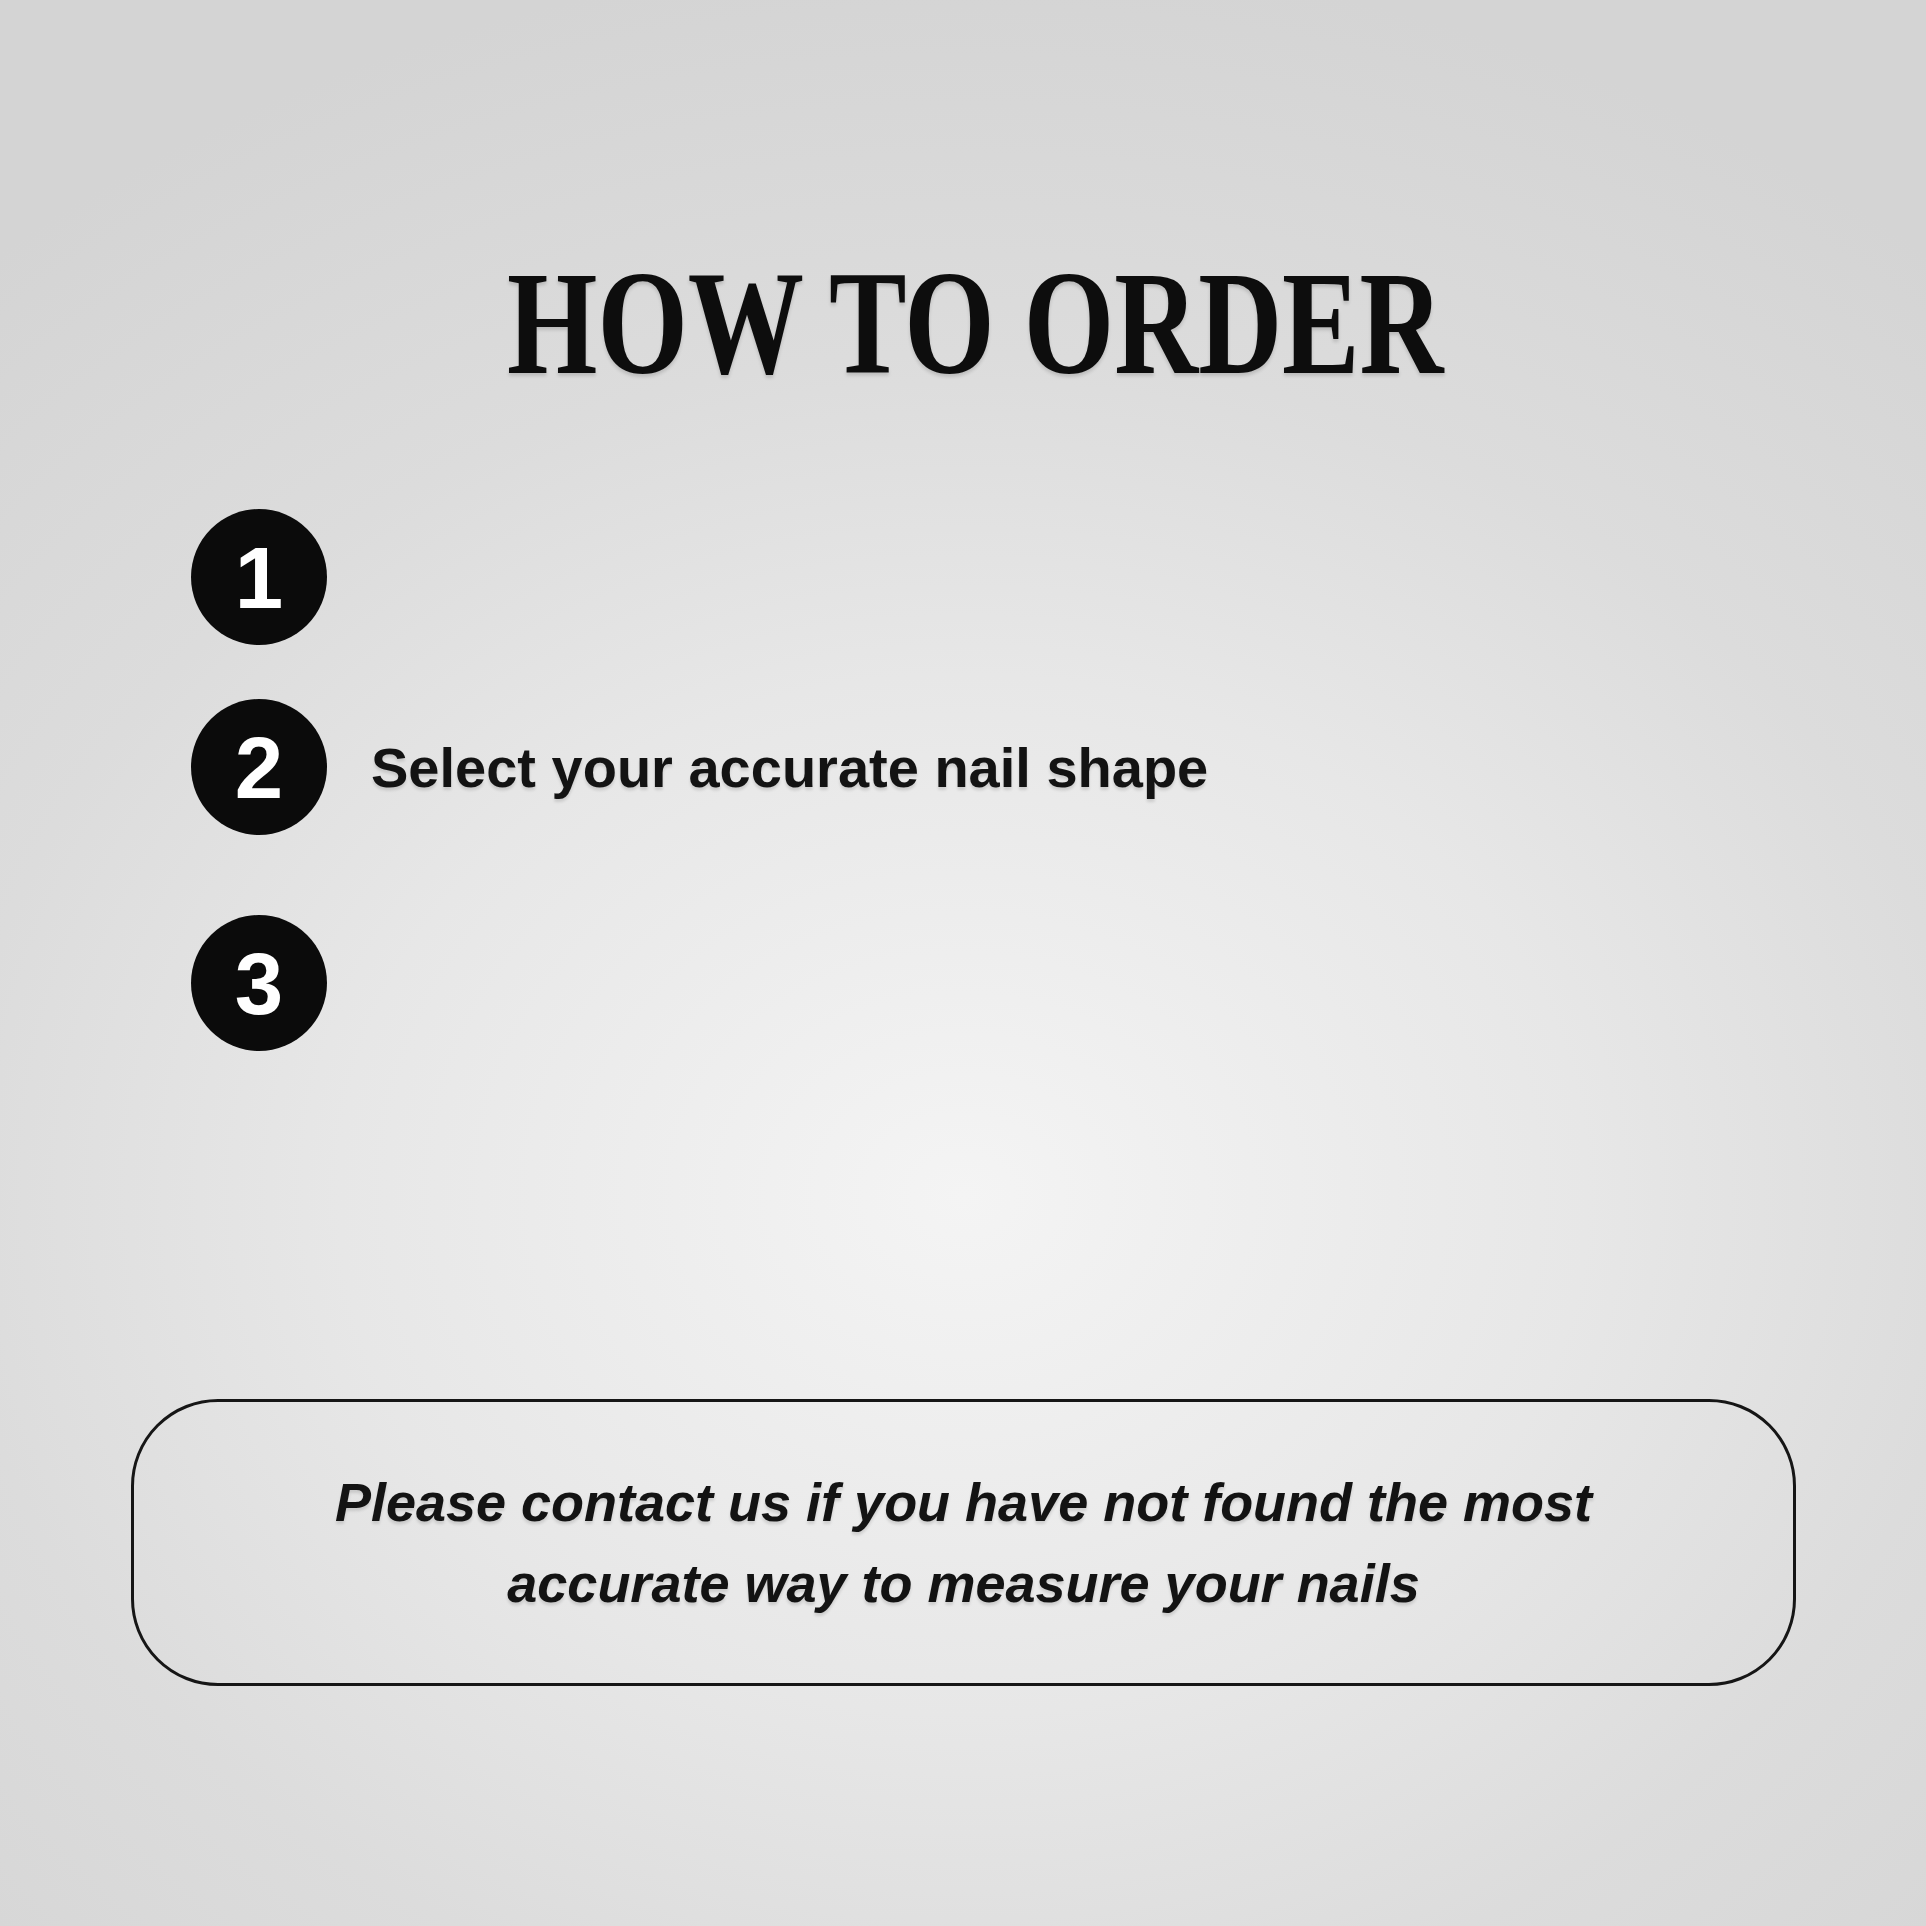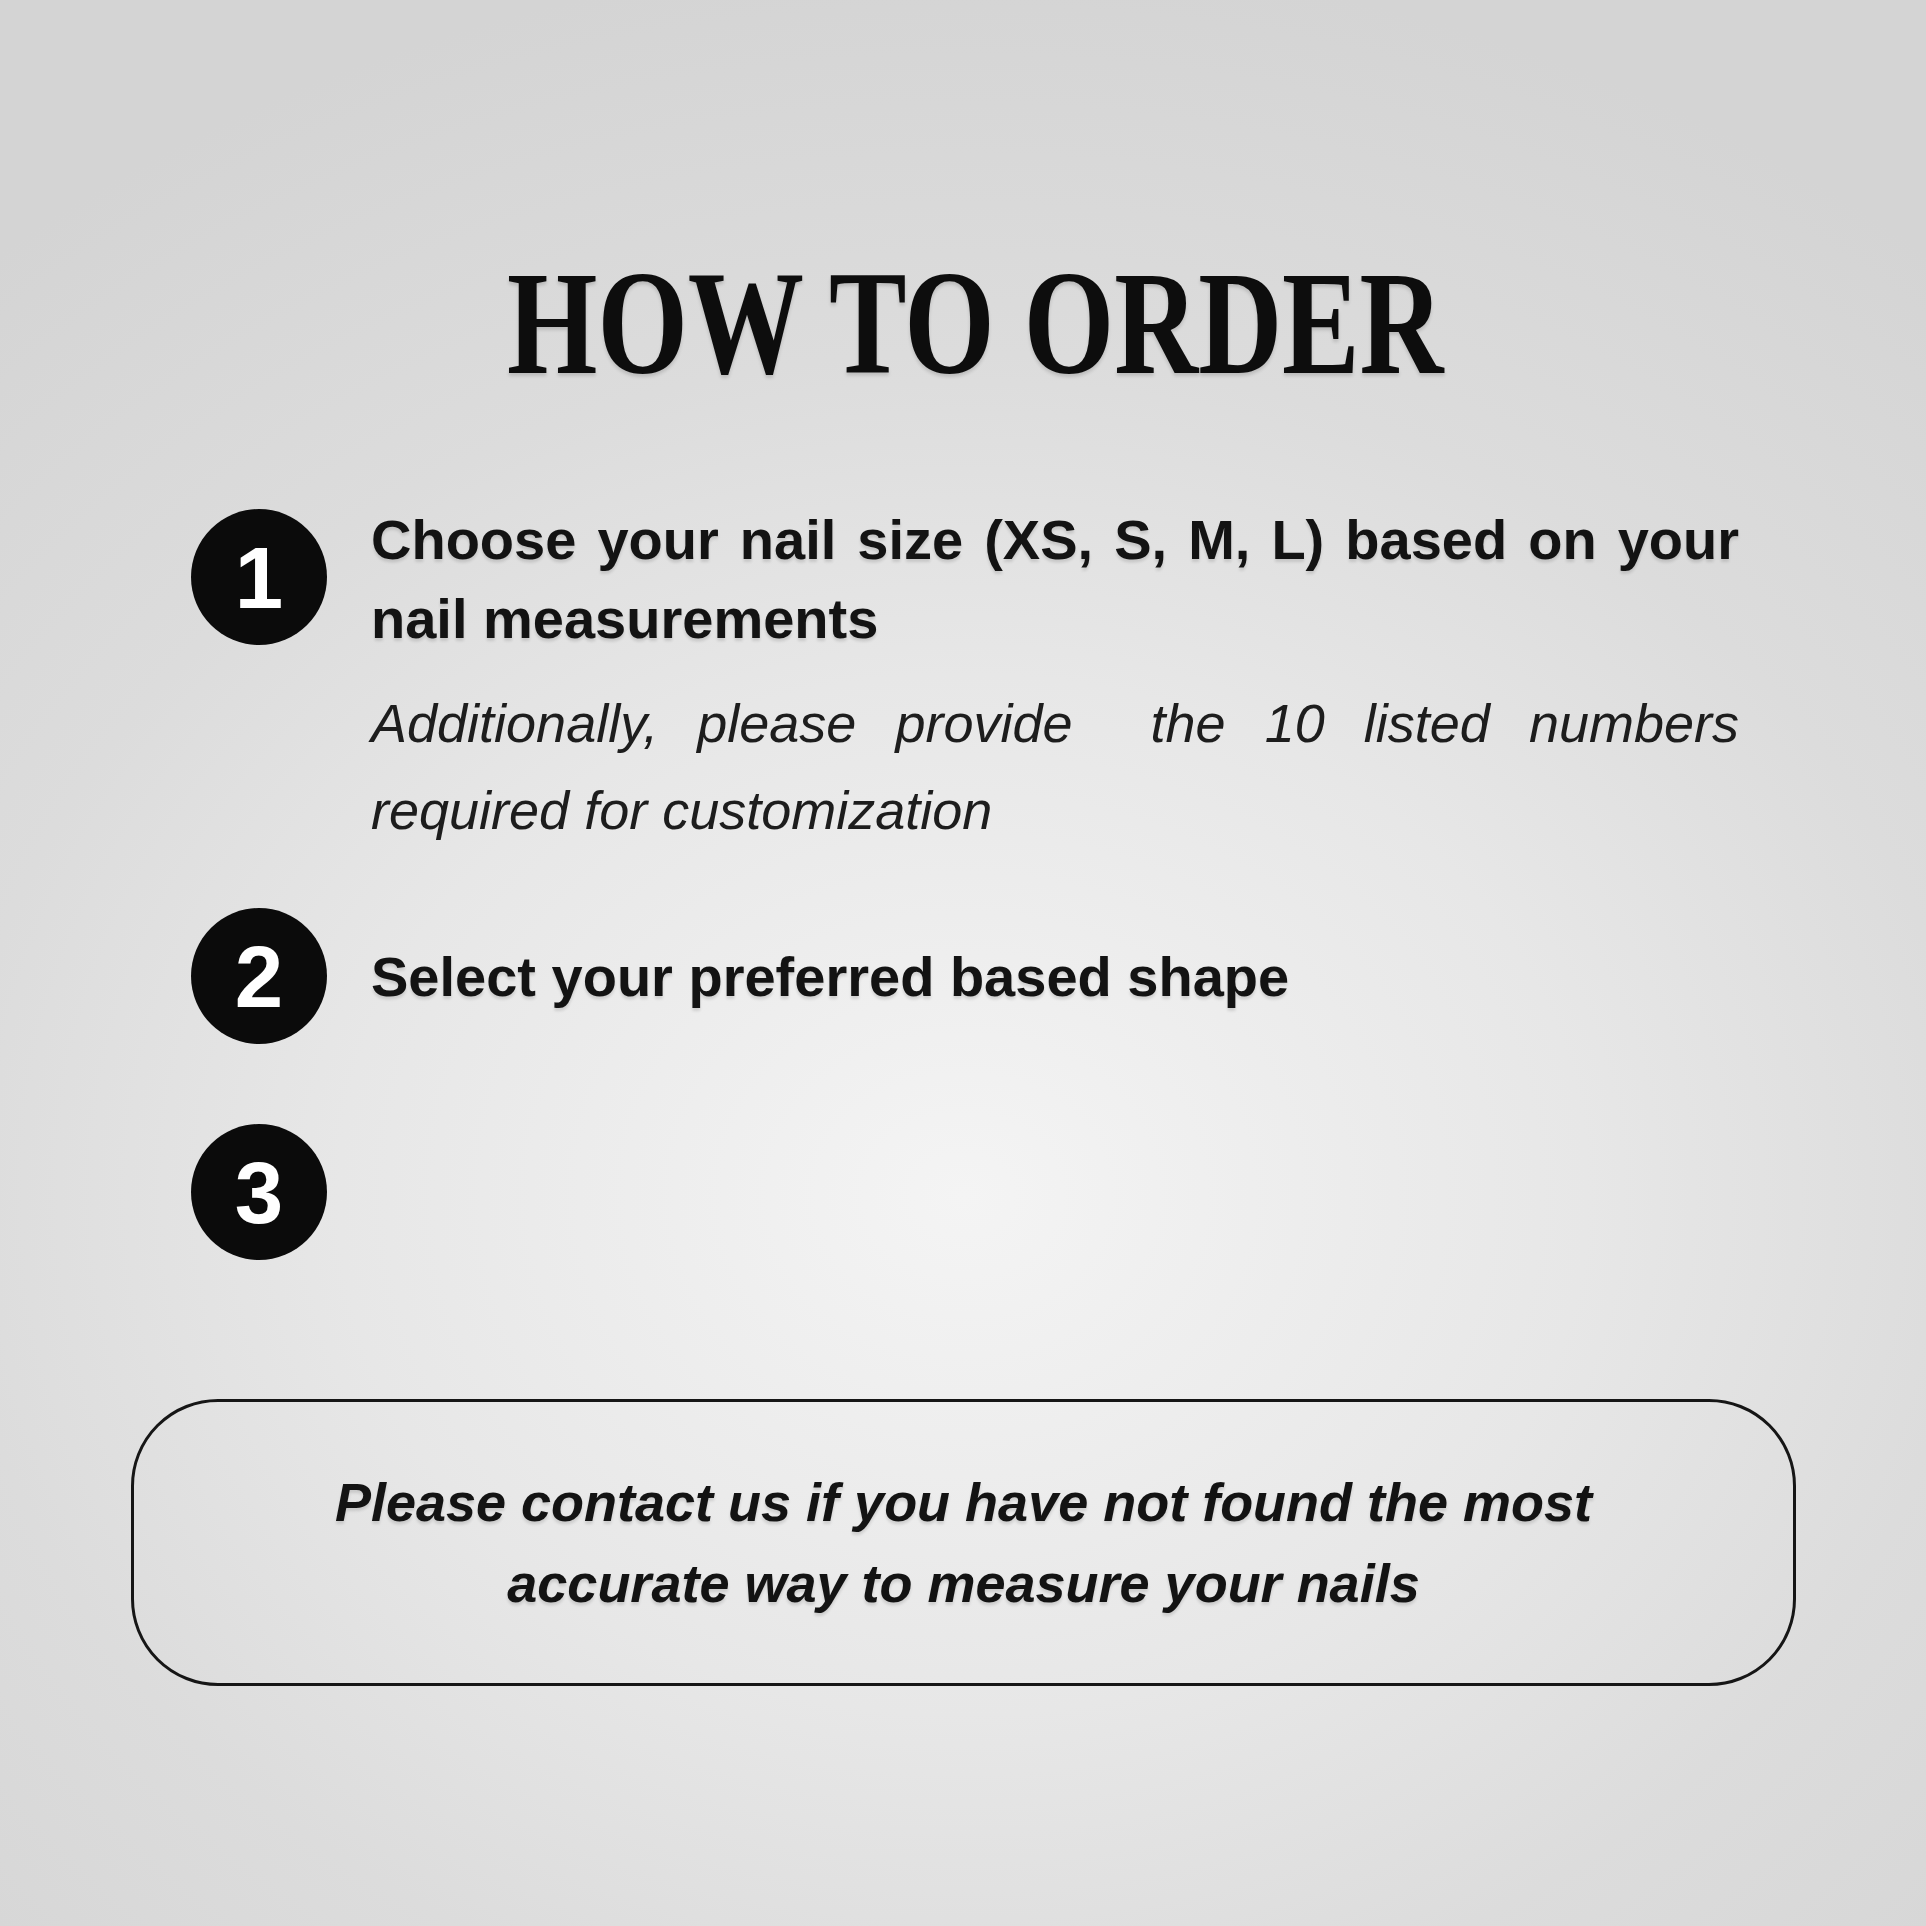--- a/index.html
+++ b/index.html
@@ -125,32 +125,28 @@
 <div class="canvas">
 
   <h1 class="page-title"><span class="title-inner">HOW TO ORDER</span></h1>
 
   <div class="steps">
 
     <div class="step step-1">
       <div class="badge">
         <span class="badge-num">1</span>
       </div>
-      <div class="step-body">
-        <p class="step-text justify">Choose your nail size (XS, S, M, L) based on your nail measurements</p>
-        <p class="step-note">Additionally, please provide  the 10 listed numbers required for customization</p>
-      </div>
     </div>
 
     <div class="step step-2 center">
       <div class="badge">
         <span class="badge-num">2</span>
       </div>
       <div class="step-body">
-        <p class="step-text">Select your preferred based shape</p>
+        <p class="step-text">Select your accurate nail shape</p>
       </div>
     </div>
 
     <div class="step step-3 center">
       <div class="badge">
         <span class="badge-num">3</span>
       </div>
     </div>
 
   </div>

